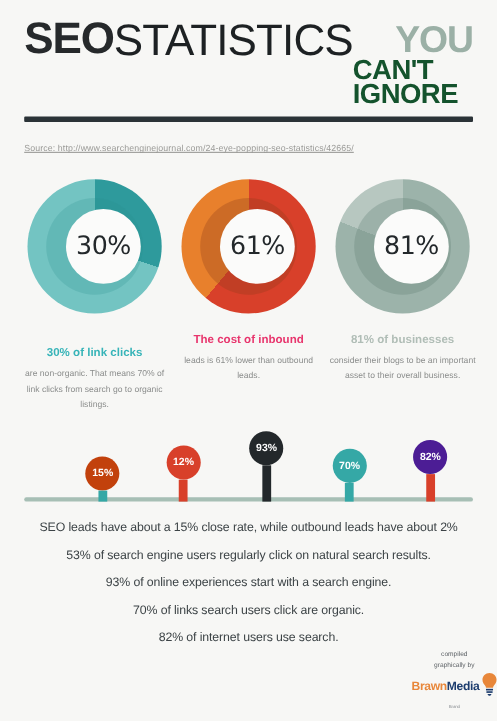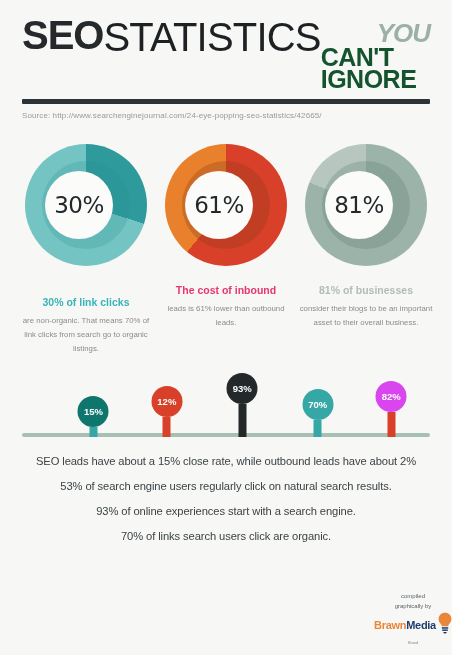--- a/index.html
+++ b/index.html
@@ -44,44 +44,44 @@
     margin-top: 2px;
   }
   .title-right {
     display: flex;
     flex-direction: column;
     align-items: flex-end;
     line-height: 0.86;
     padding-top: 4px;
   }
   .t-you {
-    font-size: 26px;
+    font-size: 34px;
     font-weight: bold;
     color: #9bb0a6;
     letter-spacing: -1px;
-    font-style: italic;
   }
   .t-ignore {
     font-size: 25px;
     font-weight: bold;
     color: #14532d;
     letter-spacing: -0.5px;
     margin-top: 3px;
   }
   .rule {
     height: 5px;
     background: #2b3337;
     border-radius: 1px;
     margin: 9px 0 0 0;
   }
   .source {
     font-size: 8px;
     color: #9a9a97;
-    margin-top: 7px;
+    margin-top: 19px;
     letter-spacing: 0.1px;
+    text-decoration: underline;
   }
 
   
   .donuts {
     display: flex;
     justify-content: space-between;
     padding: 24px 22px 0 22px;
   }
   .donut-col {
     width: 128px;
@@ -98,21 +98,21 @@
   .donut .inner-band {
     position: absolute;
     left: 17px;
     top: 17px;
     width: 88px;
     height: 88px;
     border-radius: 50%;
   }
   .donut .hole {
     position: absolute;
-    left: 20px;
+    left: 35px;
     top: 27px;
     width: 68px;
     height: 68px;
     border-radius: 50%;
     background: #fbfbfa;
     display: flex;
     align-items: center;
     justify-content: center;
   }
   .donut .pct {
@@ -300,46 +300,47 @@
   </div>
   <div class="cap-col">
     <div class="cap-head" id="caphead-2" style="color: rgb(176, 189, 182);">81% of businesses</div>
     <div class="cap-body">consider their blogs to be an important asset to their overall business.</div>
   </div>
 </div>
 
 <div class="pinchart">
   <div class="baseline"></div>
   <div class="pin" id="pin-0" style="left: 17.5%;">
-    <div class="pin-circle" id="pincircle-0" style="background: #0f766e;">15%</div>
+    <div class="pin-circle" id="pincircle-0" style="background: #c2410c;">15%</div>
     <div class="pin-stem" id="pinstem-0" style="background: rgb(53, 168, 166); height: 10px;"></div>
   </div>
   <div class="pin" id="pin-1" style="left: 35.5%;">
     <div class="pin-circle" id="pincircle-1" style="background: rgb(216, 64, 42);">12%</div>
     <div class="pin-stem" id="pinstem-1" style="background: rgb(216, 64, 42); height: 20px;"></div>
   </div>
   <div class="pin" id="pin-2" style="left: 54%;">
     <div class="pin-circle" id="pincircle-2" style="background: rgb(35, 40, 43);">93%</div>
     <div class="pin-stem" id="pinstem-2" style="background: rgb(35, 40, 43); height: 33px;"></div>
   </div>
   <div class="pin" id="pin-3" style="left: 72.5%;">
     <div class="pin-circle" id="pincircle-3" style="background: rgb(53, 168, 166);">70%</div>
     <div class="pin-stem" id="pinstem-3" style="background: rgb(53, 168, 166); height: 17px;"></div>
   </div>
   <div class="pin" id="pin-4" style="left: 90.5%;">
-    <div class="pin-circle" id="pincircle-4" style="background: #d946ef;">82%</div>
+    <div class="pin-circle" id="pincircle-4" style="background: #4c1d95;">82%</div>
     <div class="pin-stem" id="pinstem-4" style="background: rgb(216, 64, 42); height: 25px;"></div>
   </div>
 </div>
 
 <div class="statements">
   <div class="statement">SEO leads have about a 15% close rate, while outbound leads have about 2%</div>
   <div class="statement">53% of search engine users regularly click on natural search results.</div>
   <div class="statement">93% of online experiences start with a search engine.</div>
   <div class="statement">70% of links search users click are organic.</div>
+  <div class="statement">82% of internet users use search.</div>
 </div>
 
 <div class="logo">
   <div class="logo-credit">compiled</div>
   <div class="logo-credit">graphically by</div>
   <div class="logo-mark">
     <div class="logo-words">
       <span class="logo-brawn">Brawn</span>
       <span class="logo-media">Media</span>
     </div>

